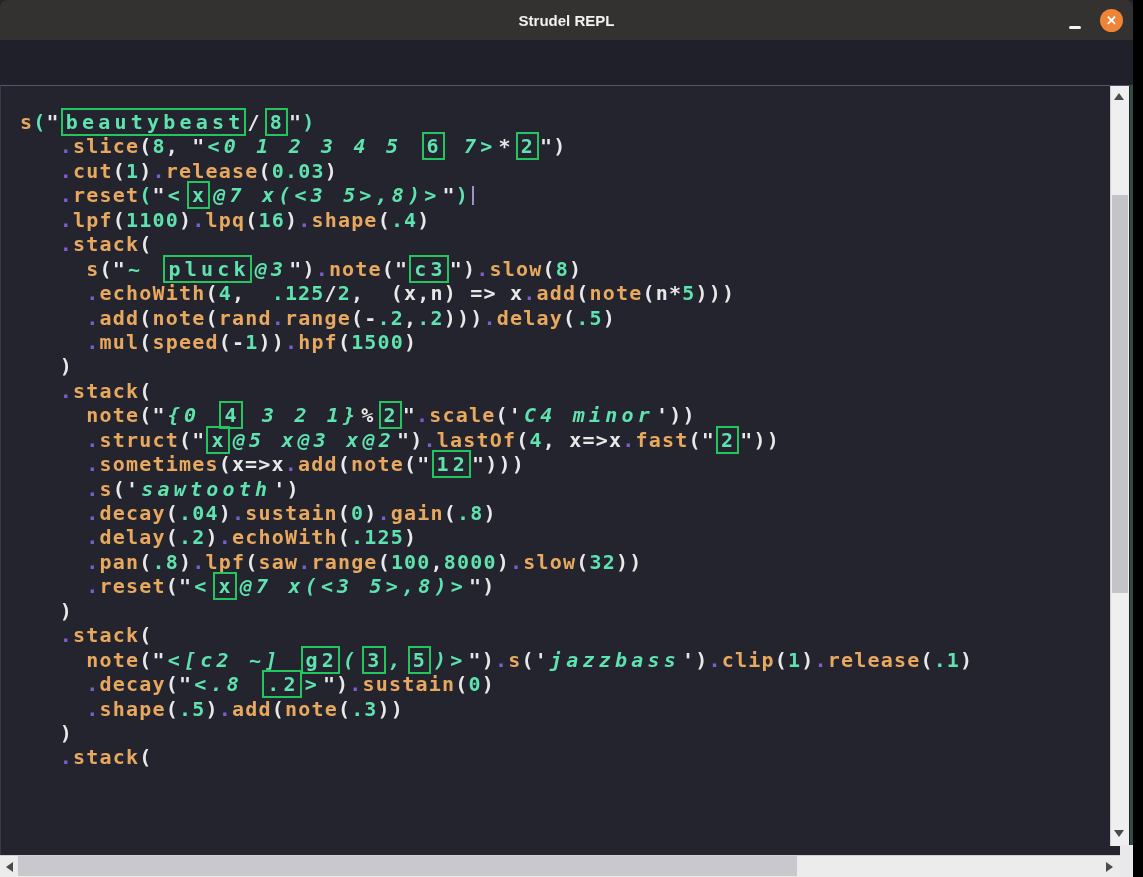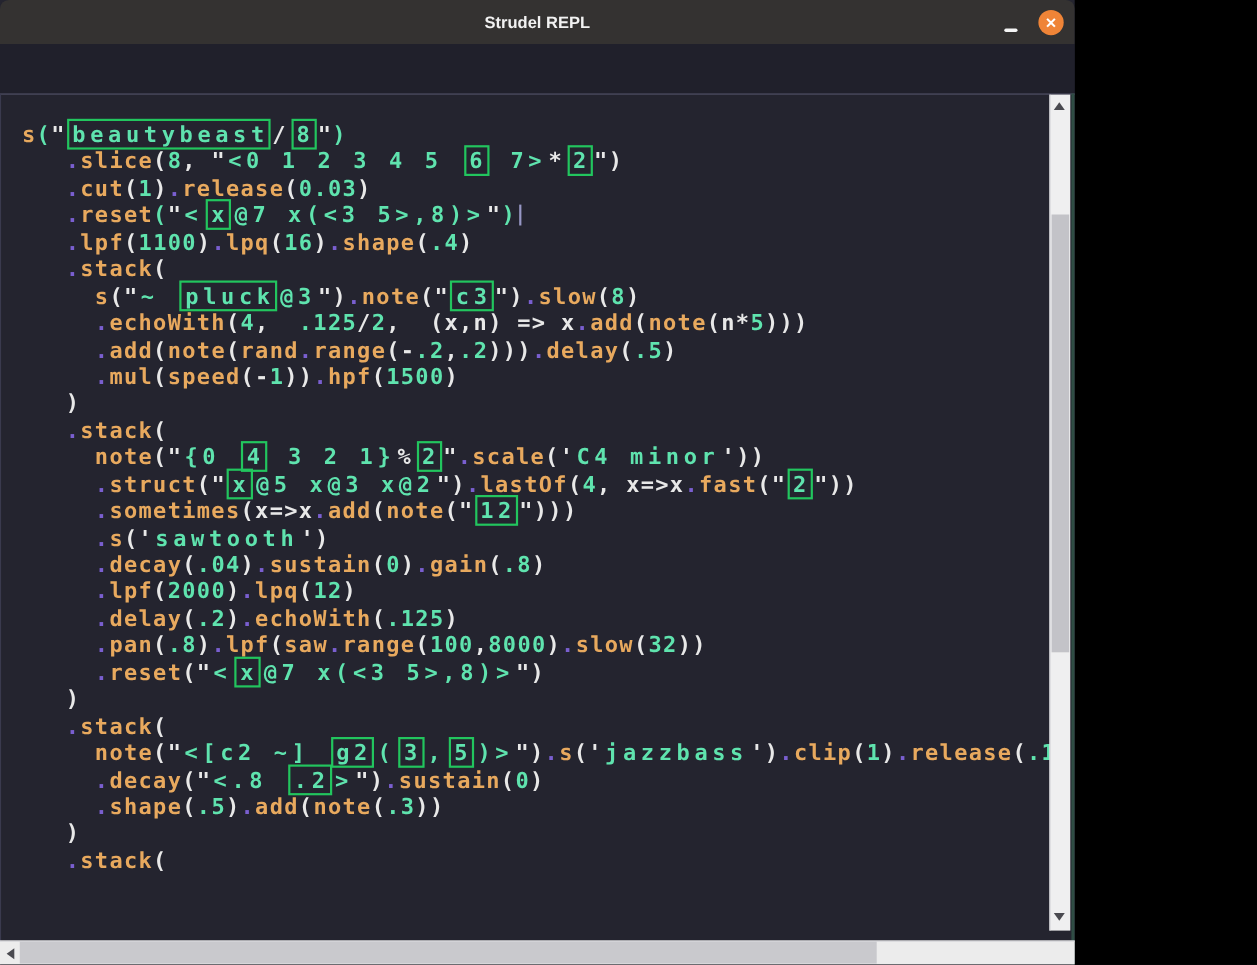--- a/index.html
+++ b/index.html
@@ -1,16 +1,16 @@
 <!DOCTYPE html>
 <html><head>
 <meta charset="utf-8">
 <style>
   html,body{margin:0;padding:0;background:#000;}
-  #window{position:relative;width:977px;height:877px;background:#24242f;overflow:hidden;
+  #window{position:relative;width:1133px;height:877px;background:#24242f;overflow:hidden;
           font-family:"DejaVu Sans Mono", monospace;}
   
   #titlebar{position:absolute;left:0;top:0;width:100%;height:40px;background:#343231;
             border-radius:8px 8px 0 0;display:flex;align-items:center;justify-content:center;}
   #title{color:#f2f2f2;font-family:"Liberation Sans", sans-serif;font-weight:bold;font-size:15px;}
   #minbtn{position:absolute;right:48px;top:10px;width:22px;height:22px;border:none;background:transparent;
           cursor:default;}
   #minbtn .dash{display:block;width:12px;height:3px;background:#f5f5f5;border-radius:2px;margin:13px auto 0;}
   #closebtn{position:absolute;right:10px;top:9px;width:23px;height:23px;border-radius:50%;
             background:#ef8437;border:none;color:#fff;font-family:"Liberation Sans",sans-serif;
@@ -23,21 +23,21 @@
           border-top:1px solid #53536b;border-left:1px solid #3a3a4e;box-sizing:border-box;}
   #rightedge{position:absolute;right:0;top:85px;width:3px;height:792px;background:#2f4d44;}
   #code{position:absolute;left:0;top:86px;width:1119px;height:769px;overflow:hidden;
         padding:24px 0 0 20px;box-sizing:border-box;}
   .cl{height:24.45px;line-height:24.45px;white-space:pre;font-size:20px;font-weight:bold;
       letter-spacing:1.2px;}
   .tm{color:#e8a95e;}            
   .td{color:#7a5fd0;}            
   .tp{color:#e8e8e8;}            
   .tn{color:#5fe3ae;}            
-  .ts{color:#5fe3ae;letter-spacing:4.2px;padding:0 2px;}   
+  .ts{color:#5fe3ae;letter-spacing:4.2px;padding:0 2px;font-style:italic;}   
   .to{color:#e8e8e8;letter-spacing:4.2px;}                 
   .tb{color:#5fe3ae;letter-spacing:4.2px;border:2px solid #22c55e;padding:0 0 0 3px;margin:0 1px;} 
   .tg{color:#5fe3ae;}            
   .cr{display:inline-block;width:2px;height:19px;background:#9797c5;vertical-align:-3px;margin-left:3px;}
   
   #vsb{position:absolute;right:4px;top:86px;width:18px;height:760px;background:#efeff0;
        border-left:1px solid #cfcfd4;}
   #vup{position:absolute;right:9px;top:93px;width:0;height:0;
        border-left:5px solid transparent;border-right:5px solid transparent;border-bottom:7px solid #4a4a50;}
   #vdown{position:absolute;right:9px;top:830px;width:0;height:0;
@@ -88,21 +88,20 @@
       <div class="cl"><span class="tp">     </span><span class="td">.</span><span class="tm">echoWith</span><span class="tp">(</span><span class="tn">4</span><span class="tp">,  </span><span class="tn">.125</span><span class="tp">/</span><span class="tn">2</span><span class="tp">,  (x,n) =&gt; x</span><span class="td">.</span><span class="tm">add</span><span class="tp">(</span><span class="tm">note</span><span class="tp">(n*</span><span class="tn">5</span><span class="tp">)))</span></div>
       <div class="cl"><span class="tp">     </span><span class="td">.</span><span class="tm">add</span><span class="tp">(</span><span class="tm">note</span><span class="tp">(</span><span class="tm">rand</span><span class="td">.</span><span class="tm">range</span><span class="tp">(-</span><span class="tn">.2</span><span class="tp">,</span><span class="tn">.2</span><span class="tp">)))</span><span class="td">.</span><span class="tm">delay</span><span class="tp">(</span><span class="tn">.5</span><span class="tp">)</span></div>
       <div class="cl"><span class="tp">     </span><span class="td">.</span><span class="tm">mul</span><span class="tp">(</span><span class="tm">speed</span><span class="tp">(-</span><span class="tn">1</span><span class="tp">))</span><span class="td">.</span><span class="tm">hpf</span><span class="tp">(</span><span class="tn">1500</span><span class="tp">)</span></div>
       <div class="cl"><span class="tp">   )</span></div>
       <div class="cl"><span class="tp">   </span><span class="td">.</span><span class="tm">stack</span><span class="tp">(</span></div>
       <div class="cl"><span class="tp">     </span><span class="tm">note</span><span class="tp">("</span><span class="ts">{0 </span><span class="tb">4</span><span class="ts"> 3 2 1}</span><span class="to">%</span><span class="tb">2</span><span class="tp">"</span><span class="td">.</span><span class="tm">scale</span><span class="tp">('</span><span class="ts">C4 minor</span><span class="tp">'))</span></div>
       <div class="cl"><span class="tp">     </span><span class="td">.</span><span class="tm">struct</span><span class="tp">("</span><span class="tb">x</span><span class="ts">@5 x@3 x@2</span><span class="tp">")</span><span class="td">.</span><span class="tm">lastOf</span><span class="tp">(</span><span class="tn">4</span><span class="tp">, x=&gt;x</span><span class="td">.</span><span class="tm">fast</span><span class="tp">("</span><span class="tb">2</span><span class="tp">"))</span></div>
       <div class="cl"><span class="tp">     </span><span class="td">.</span><span class="tm">sometimes</span><span class="tp">(x=&gt;x</span><span class="td">.</span><span class="tm">add</span><span class="tp">(</span><span class="tm">note</span><span class="tp">("</span><span class="tb">12</span><span class="tp">")))</span></div>
       <div class="cl"><span class="tp">     </span><span class="td">.</span><span class="tm">s</span><span class="tp">('</span><span class="ts">sawtooth</span><span class="tp">')</span></div>
       <div class="cl"><span class="tp">     </span><span class="td">.</span><span class="tm">decay</span><span class="tp">(</span><span class="tn">.04</span><span class="tp">)</span><span class="td">.</span><span class="tm">sustain</span><span class="tp">(</span><span class="tn">0</span><span class="tp">)</span><span class="td">.</span><span class="tm">gain</span><span class="tp">(</span><span class="tn">.8</span><span class="tp">)</span></div>
-      <div class="cl"><span class="tp">     </span><span class="td">.</span><span class="tm">lpf</span><span class="tp">(</span><span class="tn">2000</span><span class="tp">)</span><span class="td">.</span><span class="tm">lpq</span><span class="tp">(</span><span class="tn">12</span><span class="tp">)</span></div>
       <div class="cl"><span class="tp">     </span><span class="td">.</span><span class="tm">delay</span><span class="tp">(</span><span class="tn">.2</span><span class="tp">)</span><span class="td">.</span><span class="tm">echoWith</span><span class="tp">(</span><span class="tn">.125</span><span class="tp">)</span></div>
       <div class="cl"><span class="tp">     </span><span class="td">.</span><span class="tm">pan</span><span class="tp">(</span><span class="tn">.8</span><span class="tp">)</span><span class="td">.</span><span class="tm">lpf</span><span class="tp">(</span><span class="tm">saw</span><span class="td">.</span><span class="tm">range</span><span class="tp">(</span><span class="tn">100</span><span class="tp">,</span><span class="tn">8000</span><span class="tp">)</span><span class="td">.</span><span class="tm">slow</span><span class="tp">(</span><span class="tn">32</span><span class="tp">))</span></div>
       <div class="cl"><span class="tp">     </span><span class="td">.</span><span class="tm">reset</span><span class="tp">("</span><span class="ts">&lt;</span><span class="tb">x</span><span class="ts">@7 x(&lt;3 5&gt;,8)&gt;</span><span class="tp">")</span></div>
       <div class="cl"><span class="tp">   )</span></div>
       <div class="cl"><span class="tp">   </span><span class="td">.</span><span class="tm">stack</span><span class="tp">(</span></div>
       <div class="cl"><span class="tp">     </span><span class="tm">note</span><span class="tp">("</span><span class="ts">&lt;[c2 ~] </span><span class="tb">g2</span><span class="ts">(</span><span class="tb">3</span><span class="ts">,</span><span class="tb">5</span><span class="ts">)&gt;</span><span class="tp">")</span><span class="td">.</span><span class="tm">s</span><span class="tp">('</span><span class="ts">jazzbass</span><span class="tp">')</span><span class="td">.</span><span class="tm">clip</span><span class="tp">(</span><span class="tn">1</span><span class="tp">)</span><span class="td">.</span><span class="tm">release</span><span class="tp">(</span><span class="tn">.1</span><span class="tp">)</span></div>
       <div class="cl"><span class="tp">     </span><span class="td">.</span><span class="tm">decay</span><span class="tp">("</span><span class="ts">&lt;.8 </span><span class="tb">.2</span><span class="ts">&gt;</span><span class="tp">")</span><span class="td">.</span><span class="tm">sustain</span><span class="tp">(</span><span class="tn">0</span><span class="tp">)</span></div>
       <div class="cl"><span class="tp">     </span><span class="td">.</span><span class="tm">shape</span><span class="tp">(</span><span class="tn">.5</span><span class="tp">)</span><span class="td">.</span><span class="tm">add</span><span class="tp">(</span><span class="tm">note</span><span class="tp">(</span><span class="tn">.3</span><span class="tp">))</span></div>
       <div class="cl"><span class="tp">   )</span></div>
       <div class="cl"><span class="tp">   </span><span class="td">.</span><span class="tm">stack</span><span class="tp">(</span></div>

